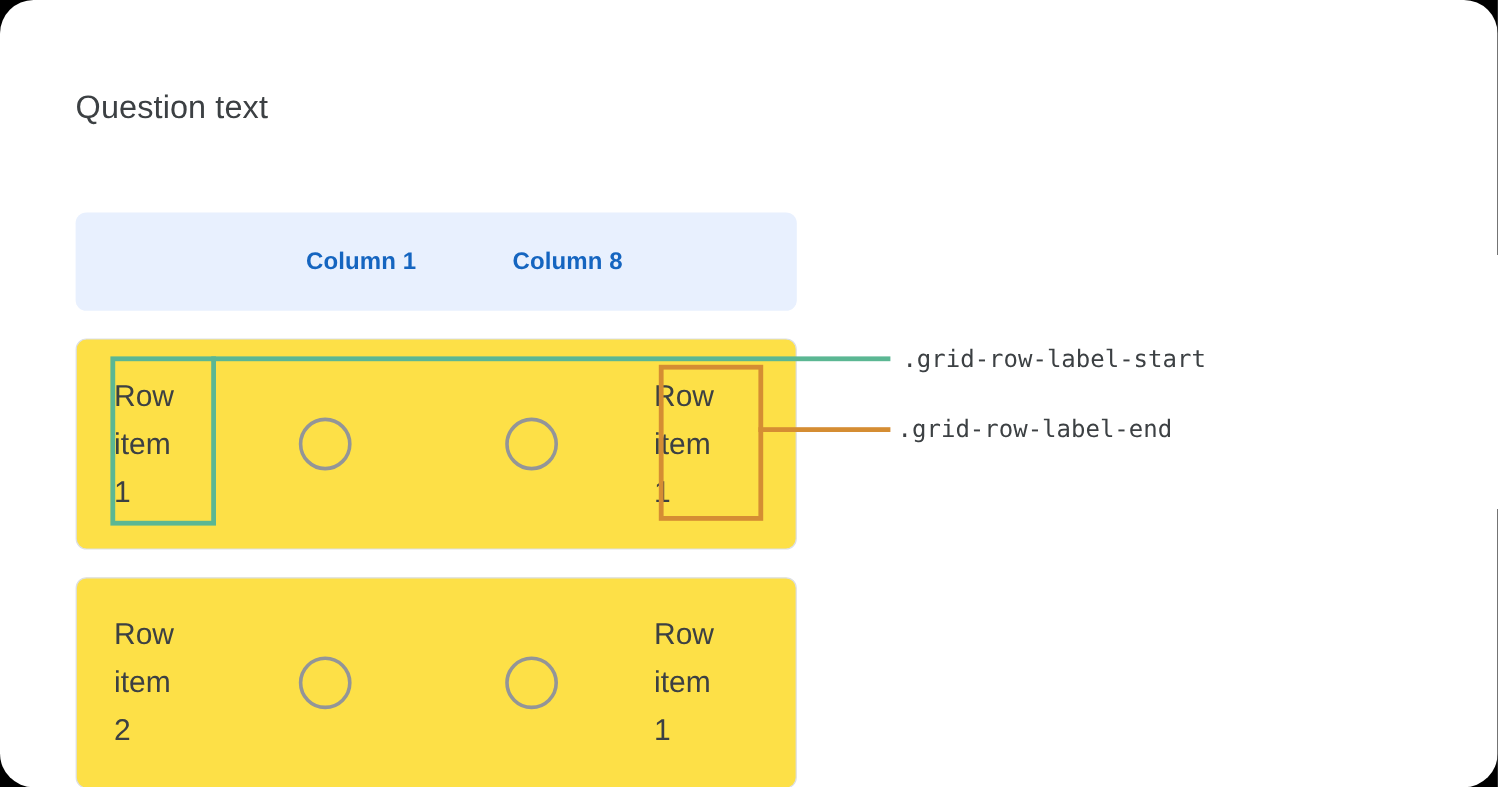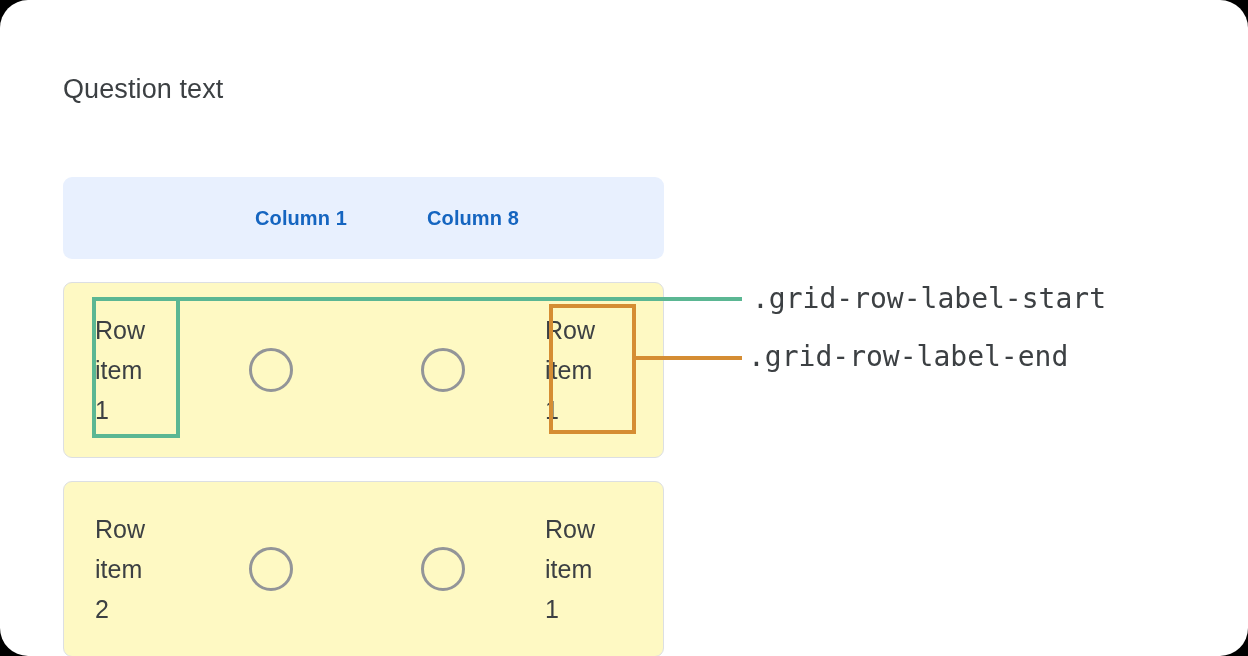--- a/index.html
+++ b/index.html
@@ -71,21 +71,21 @@
     flex: 1 1 auto;
   }
 
   
   .grid-row {
     position: relative;
     margin-top: 23px;
     height: 176px;
     border: 1px solid #dcdfe3;
     border-radius: 9px;
-    background: #fef9c3;
+    background: #fde047;
     display: flex;
     align-items: center;
     box-sizing: border-box;
   }
   .row-label {
     width: 90px;
     flex: none;
     margin-left: 31px;
     font-size: 25px;
     line-height: 40px;
@@ -153,21 +153,21 @@
   #line-end {
     left: 632px;
     top: 356px;
     width: 110px;
     height: 4px;
     background: #d58d33;
   }
   .anno-label {
     position: absolute;
     font-family: "DejaVu Sans Mono", "Liberation Mono", monospace;
-    font-size: 28px;
+    font-size: 20px;
     line-height: 28px;
     color: #3c4043;
     white-space: nowrap;
   }
   #label-start {
     left: 752px;
     top: 285px;
   }
   #label-end {
     left: 748px;

